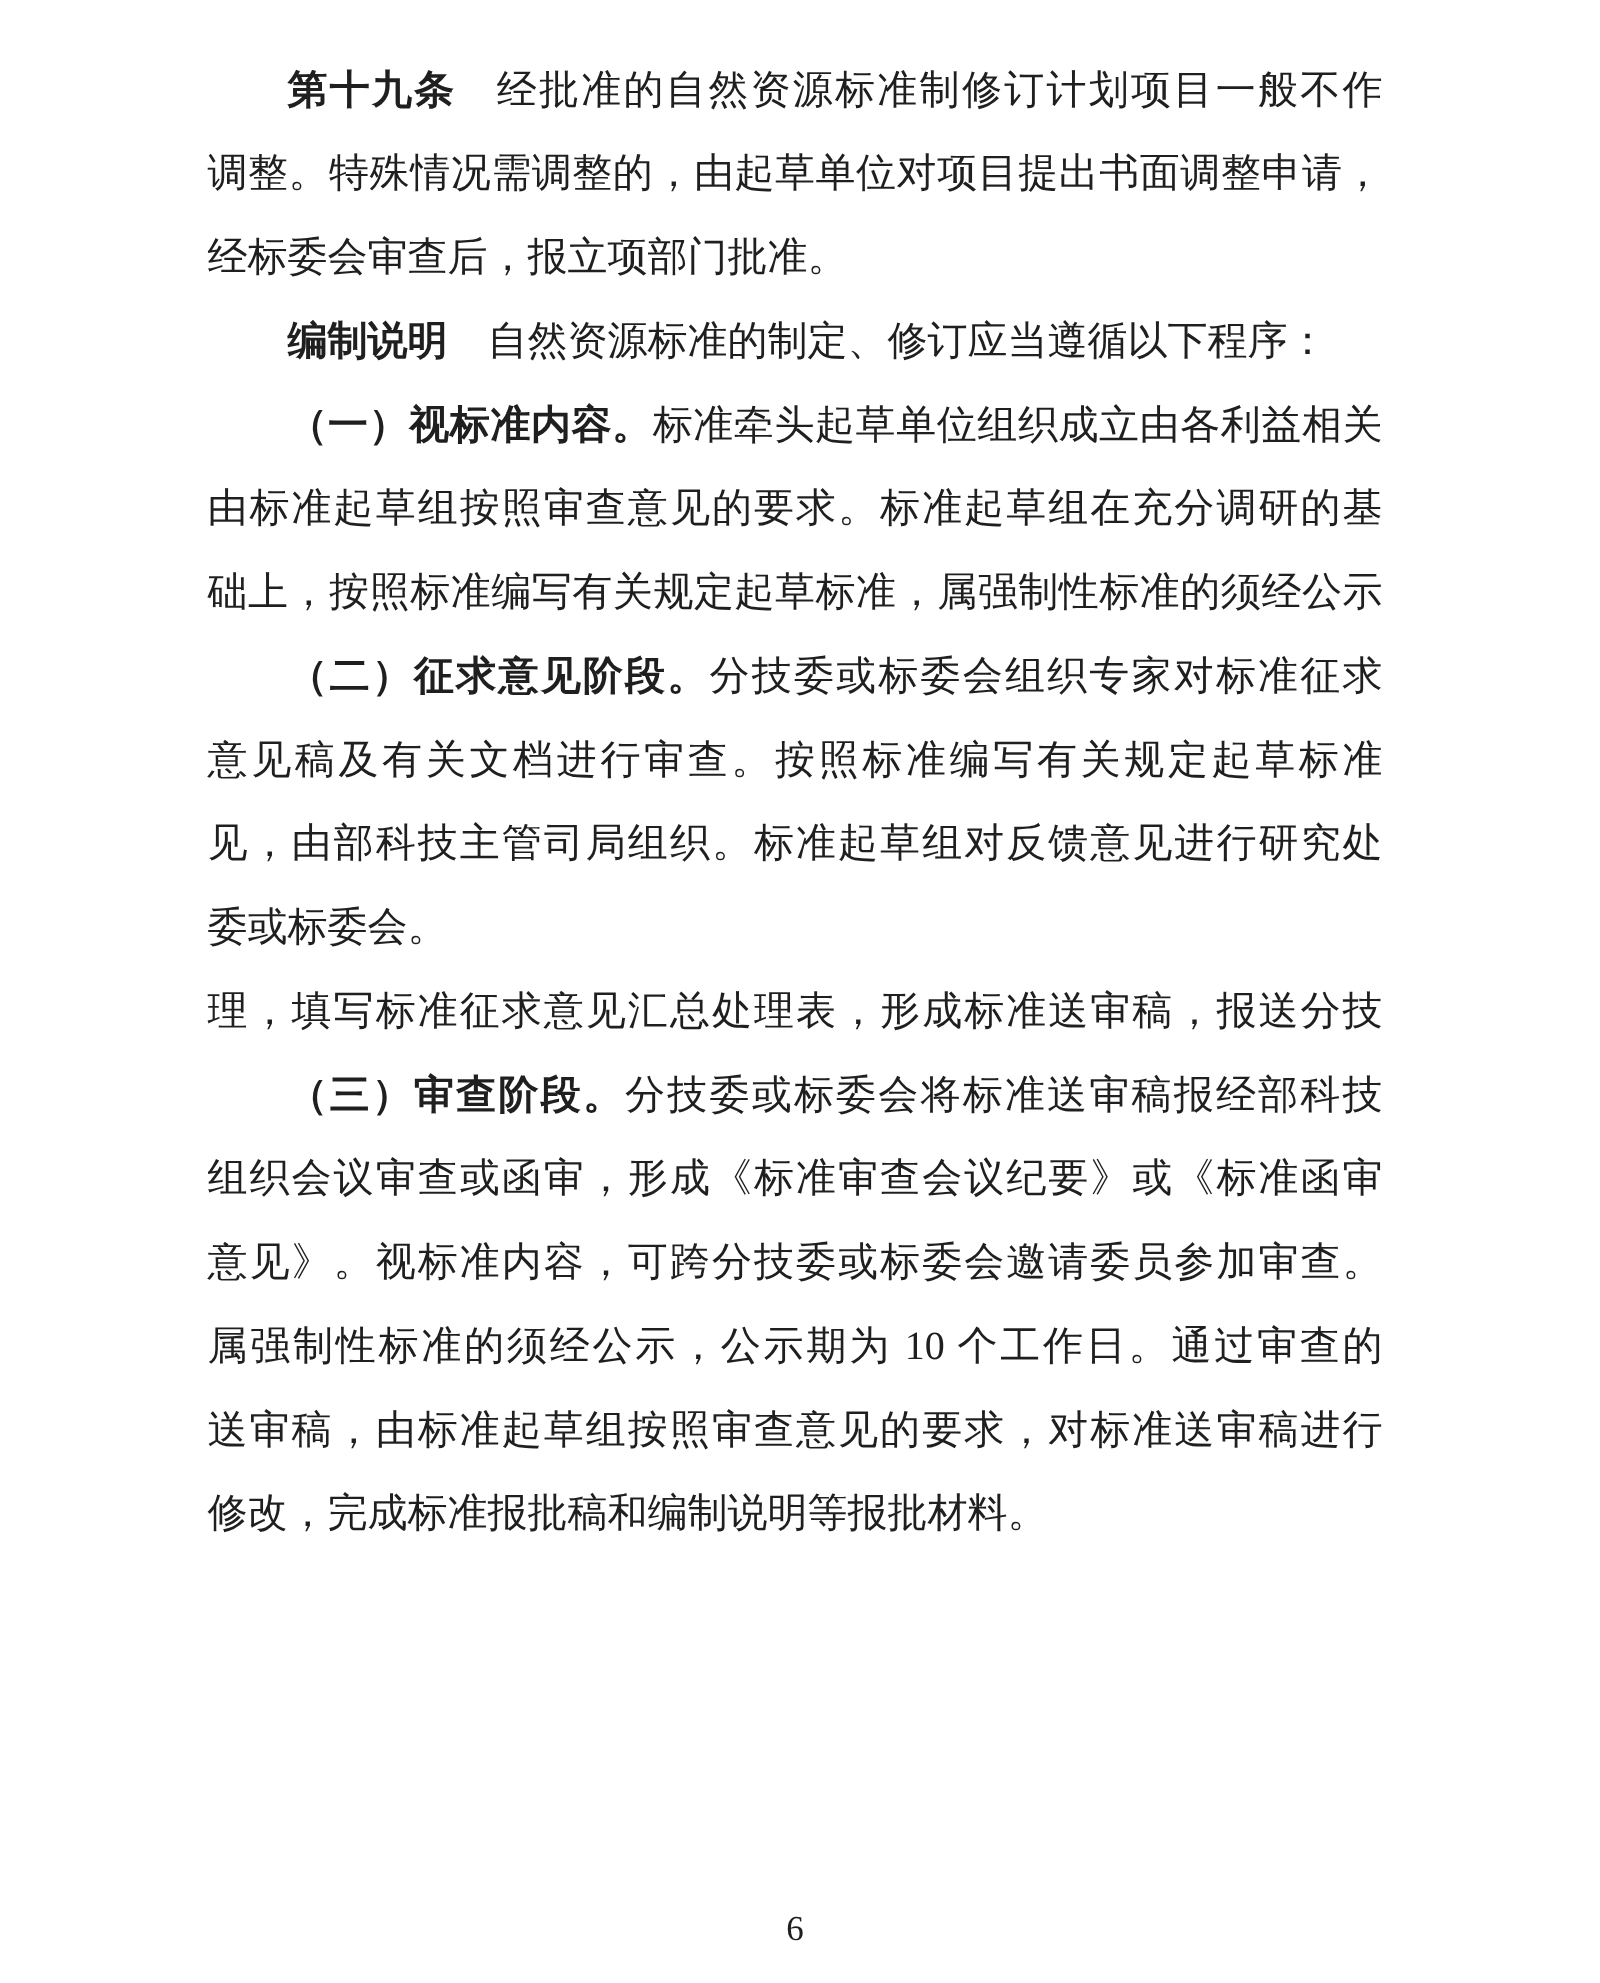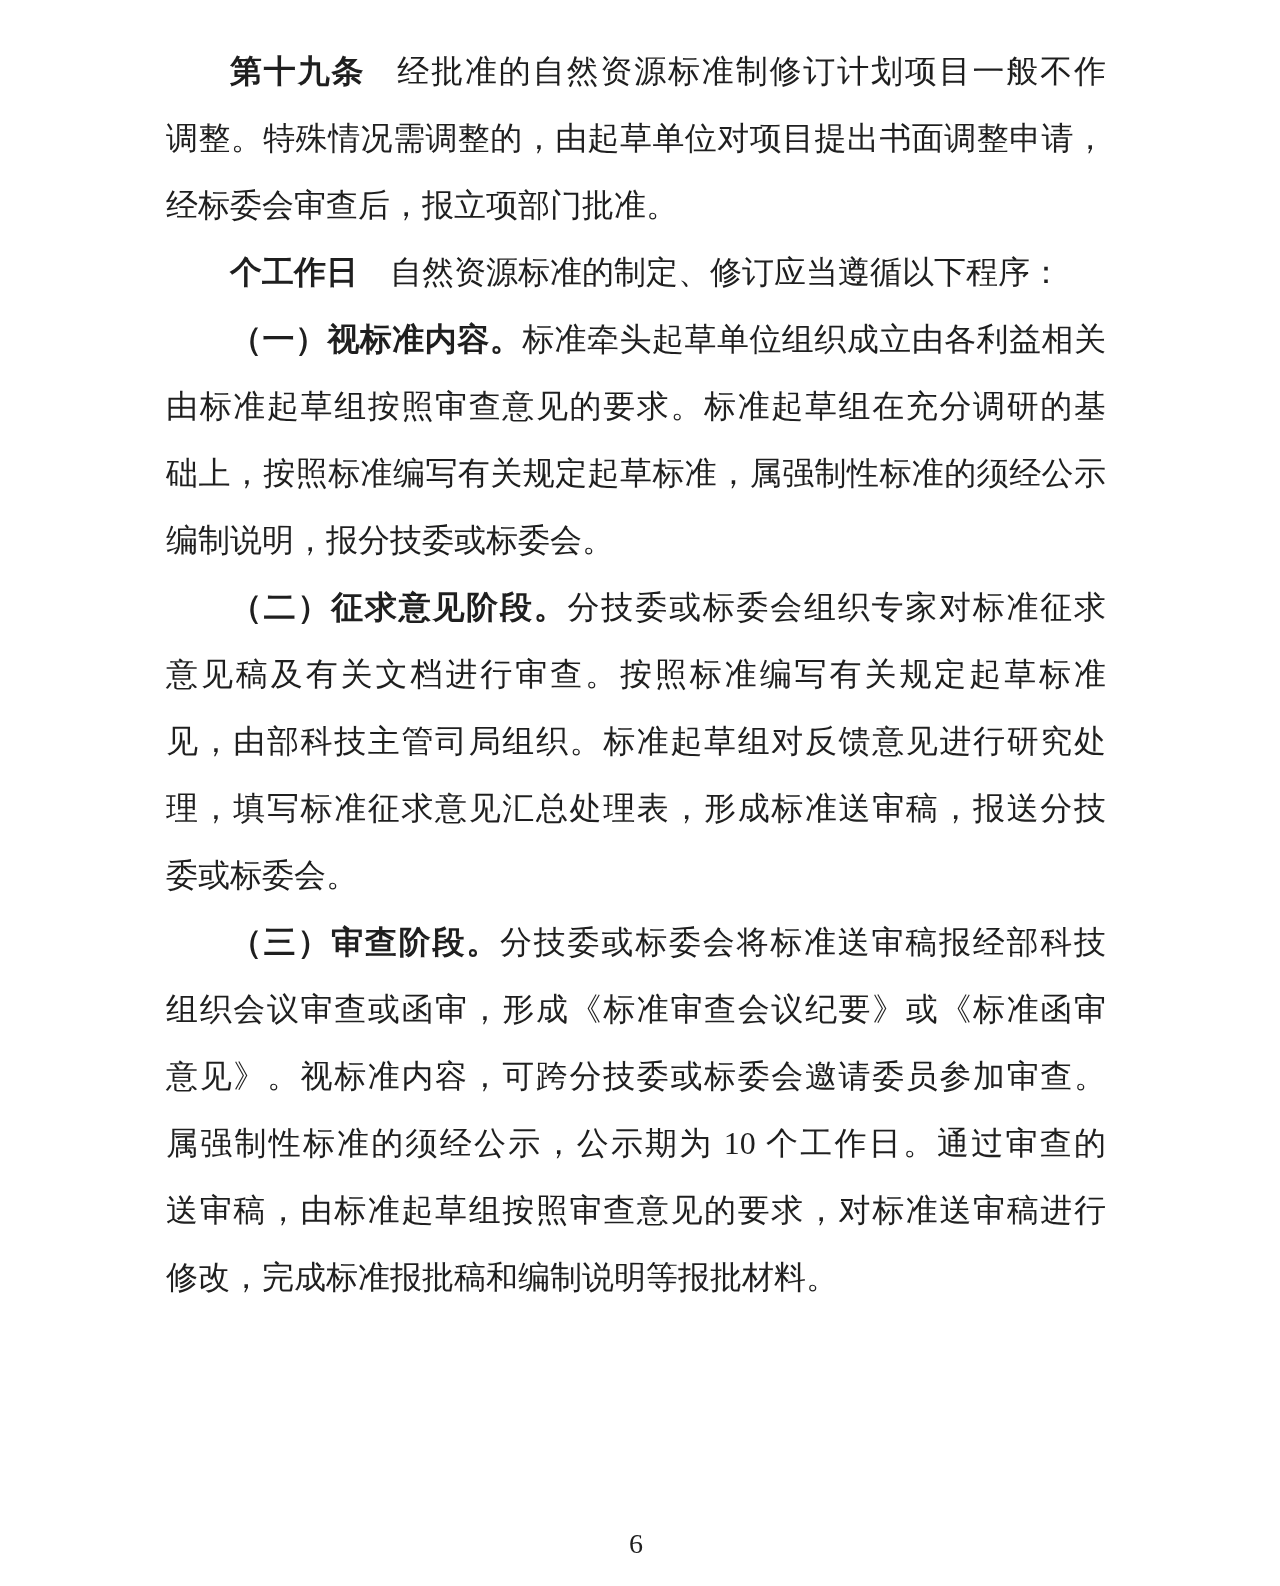--- a/index.html
+++ b/index.html
@@ -67,34 +67,33 @@
 <body>
 
 <div class="page">
   <div class="doc-body">
       <div class="paragraph">
         <div class="line first fill"><span class="lead gap">第十九条</span>经批准的自然资源标准制修订计划项目一般不作</div>
         <div class="line fill">调整。特殊情况需调整的，由起草单位对项目提出书面调整申请，</div>
         <div class="line">经标委会审查后，报立项部门批准。</div>
       </div>
       <div class="paragraph">
-        <div class="line first"><span class="lead gap">个工作日</span>自然资源标准的制定、修订应当遵循以下程序：</div>
+        <div class="line first"><span class="lead gap">编制说明</span>自然资源标准的制定、修订应当遵循以下程序：</div>
       </div>
       <div class="paragraph">
         <div class="line first fill"><span class="lead">（一）视标准内容。</span>标准牵头起草单位组织成立由各利益相关</div>
         <div class="line fill">由标准起草组按照审查意见的要求。标准起草组在充分调研的基</div>
         <div class="line fill">础上，按照标准编写有关规定起草标准，属强制性标准的须经公示</div>
-        <div class="line">编制说明，报分技委或标委会。</div>
       </div>
       <div class="paragraph">
         <div class="line first fill"><span class="lead">（二）征求意见阶段。</span>分技委或标委会组织专家对标准征求</div>
         <div class="line fill">意见稿及有关文档进行审查。按照标准编写有关规定起草标准</div>
         <div class="line fill">见，由部科技主管司局组织。标准起草组对反馈意见进行研究处</div>
+        <div class="line">委或标委会。</div>
         <div class="line fill">理，填写标准征求意见汇总处理表，形成标准送审稿，报送分技</div>
-        <div class="line">委或标委会。</div>
       </div>
       <div class="paragraph">
         <div class="line first fill"><span class="lead">（三）审查阶段。</span>分技委或标委会将标准送审稿报经部科技</div>
         <div class="line fill">组织会议审查或函审，形成《标准审查会议纪要》或《标准函审</div>
         <div class="line fill">意见》。视标准内容，可跨分技委或标委会邀请委员参加审查。</div>
         <div class="line fill">属强制性标准的须经公示，公示期为 10 个工作日。通过审查的</div>
         <div class="line fill">送审稿，由标准起草组按照审查意见的要求，对标准送审稿进行</div>
         <div class="line">修改，完成标准报批稿和编制说明等报批材料。</div>
       </div>
     </div>

